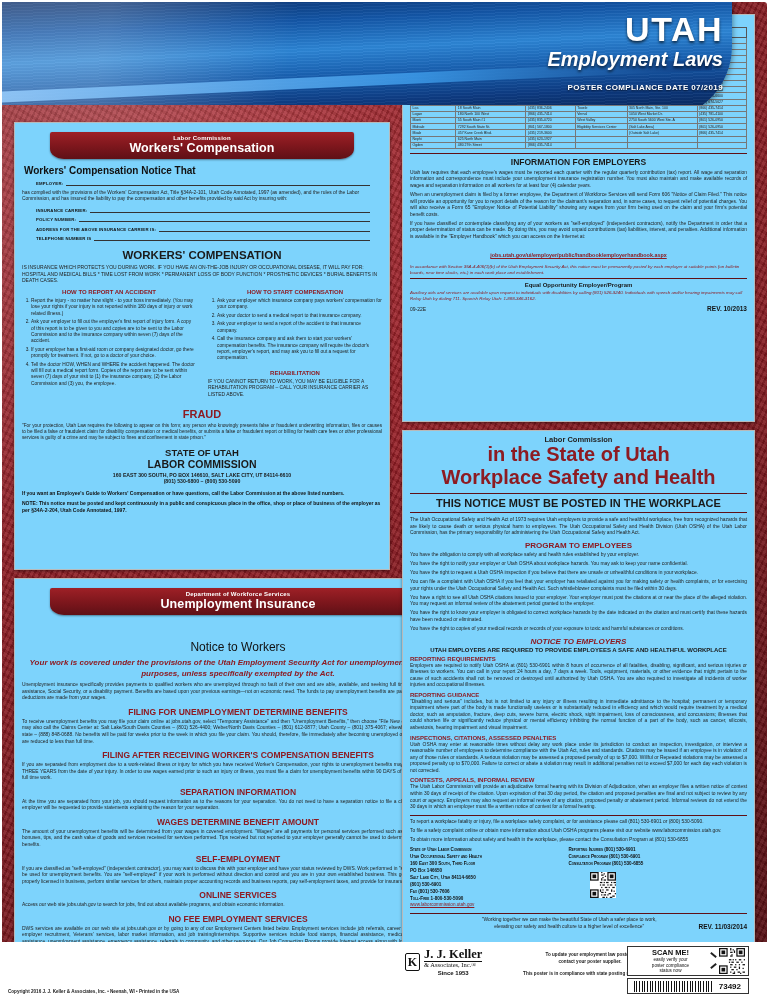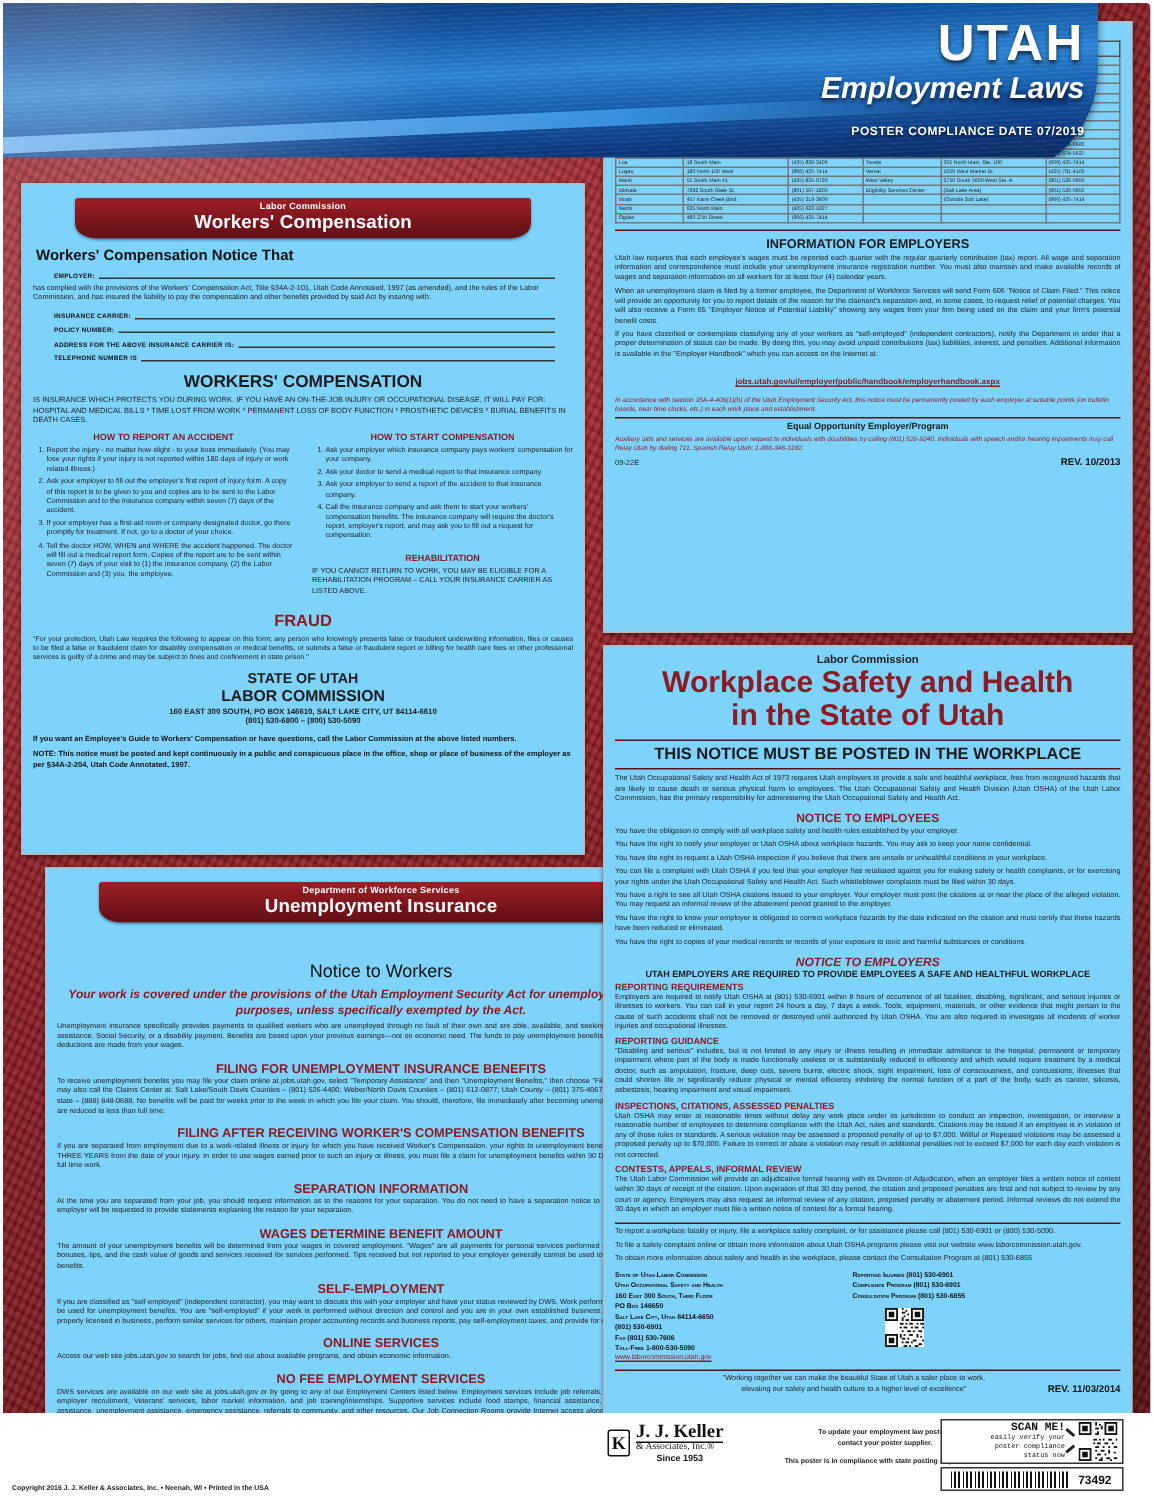--- a/index.html
+++ b/index.html
@@ -150,21 +150,21 @@
   .keller-txt { line-height:1.05; }
   .keller-name { font-size:12.5px; font-weight:bold; color:#111; font-family:"Liberation Serif", serif; border-bottom:1px solid #111; }
   .keller-assoc { font-size:6.5px; color:#111; font-family:"Liberation Serif", serif; }
   .keller-since { font-size:6px; font-weight:bold; color:#111; text-align:center; margin-top:1px;}
   .footnote { position:absolute; left:515px; top:10px; width:150px; text-align:center; }
   .footnote div { font-size:4.6px; font-weight:bold; color:#222; line-height:1.45; }
   .scanbox {
     position:absolute; right:20px; top:4px; width:122px; height:30px;
     border:1px solid #333; display:flex; align-items:center; background:#fff;
   }
-  .scan-left { flex:1; text-align:right; padding-left:3px;font-family:Liberation Mono, monospace;}
+  .scan-left { flex:1; text-align:center; padding-left:3px;}
   .scan-title { font-size:7.5px; font-weight:bold; color:#111; }
   .scan-sub { font-size:4.6px; color:#111; line-height:1.25; }
   .chevron { width:9px; height:26px; position:relative; }
   .chevron::before,.chevron::after{
     content:""; position:absolute; left:0; width:7px; height:2px; background:#222;
   }
   .chevron::before{ top:6px; transform:rotate(40deg);}
   .chevron::after{ top:17px; transform:rotate(-40deg);}
   .qr { width:26px; height:26px; margin-right:3px; }
   .barcodebox{
@@ -271,37 +271,37 @@
       <div class="blk-h" style="font-size:9.5px;margin-top:5px;">STATE OF UTAH</div>
       <div class="blk-h" style="font-size:10.5px;">LABOR COMMISSION</div>
       <div class="blk-h" style="font-size:5.2px;margin-top:2px;">160 EAST 300 SOUTH, PO BOX 146610, SALT LAKE CITY, UT 84114-6610</div>
       <div class="blk-h" style="font-size:5.2px;">(801) 530-6800 – (800) 530-5090</div>
 
       <div style="font-size:5px;font-weight:bold;color:#111;margin-top:6px;line-height:1.35;">If you want an Employee's Guide to Workers' Compensation or have questions, call the Labor Commission at the above listed numbers.</div>
       <div style="font-size:5px;font-weight:bold;color:#111;margin-top:4px;line-height:1.35;">NOTE: This notice must be posted and kept continuously in a public and conspicuous place in the office, shop or place of business of the employer as per §34A-2-204, Utah Code Annotated, 1997.</div>
     </div>
   </div>
 
-  <div class="panel" style="left:30px; top:578px; width:448px; height:390px;">
+  <div class="panel" style="left:14px; top:578px; width:448px; height:390px;">
     <div class="panel-inner">
       <div class="ribbon">
         <div class="agency">Department of Workforce Services</div>
         <div class="rname">Unemployment Insurance</div>
       </div>
 
       <div style="text-align:right;margin:2px 6px 0 0;">
         <span class="lnk" style="font-size:7px;">jobs.utah.gov</span>
       </div>
 
       <div style="font-size:12px;color:#111;text-align:center;margin:2px 0 4px;">Notice to Workers</div>
 
       <div class="red-h" style="font-size:8px;line-height:1.3;margin-bottom:3px;font-style:italic;">Your work is covered under the provisions of the Utah Employment Security Act for unemployment insurance purposes, unless specifically exempted by the Act.</div>
       <div class="p j">Unemployment insurance specifically provides payments to qualified workers who are unemployed through no fault of their own and are able, available, and seeking full time work. It is not public assistance, Social Security, or a disability payment. Benefits are based upon your previous earnings—not on economic need. The funds to pay unemployment benefits are paid by your employer. No deductions are made from your wages.</div>
 
-      <div class="red-h" style="font-size:8.5px;margin:5px 0 2px;">FILING FOR UNEMPLOYMENT INSURANCE BENEFITS</div>
+      <div class="red-h" style="font-size:8.5px;margin:5px 0 2px;">FILING FOR UNEMPLOYMENT DETERMINE BENEFITS</div>
       <div class="p j">To receive unemployment benefits you may file your claim online at jobs.utah.gov, select "Temporary Assistance" and then "Unemployment Benefits," then choose "File New or Reopen Claims." You may also call the Claims Center at: Salt Lake/South Davis Counties – (801) 526-4400; Weber/North Davis Counties – (801) 612-0877; Utah County – (801) 375-4067; elsewhere in Utah and out-of-state – (888) 848-0688. No benefits will be paid for weeks prior to the week in which you file your claim. You should, therefore, file immediately after becoming unemployed or when your work hours are reduced to less than full time.</div>
 
       <div class="red-h" style="font-size:8.5px;margin:5px 0 2px;">FILING AFTER RECEIVING WORKER'S COMPENSATION BENEFITS</div>
       <div class="p j">If you are separated from employment due to a work-related illness or injury for which you have received Worker's Compensation, your rights to unemployment benefits may be preserved for up to THREE YEARS from the date of your injury. In order to use wages earned prior to such an injury or illness, you must file a claim for unemployment benefits within 90 DAYS of your doctor's release to full time work.</div>
 
       <div class="red-h" style="font-size:8.5px;margin:5px 0 2px;">SEPARATION INFORMATION</div>
       <div class="p j">At the time you are separated from your job, you should request information as to the reasons for your separation. You do not need to have a separation notice to file a claim. Both you and your employer will be requested to provide statements explaining the reason for your separation.</div>
 
       <div class="red-h" style="font-size:8.5px;margin:5px 0 2px;text-align:center;">WAGES DETERMINE BENEFIT AMOUNT</div>
       <div class="p j">The amount of your unemployment benefits will be determined from your wages in covered employment. "Wages" are all payments for personal services performed such as salaries, commissions, bonuses, tips, and the cash value of goods and services received for services performed. Tips received but not reported to your employer generally cannot be used to determine your unemployment benefits.</div>
@@ -494,30 +494,30 @@
       <div style="display:flex;justify-content:space-between;align-items:flex-end;margin-top:3px;">
         <span style="font-size:5px;color:#222;">09-22E</span>
         <span class="rev">REV. 10/2013</span>
       </div>
     </div>
   </div>
 
   <div class="panel" style="left:402px; top:430px; width:353px; height:538px;">
     <div class="panel-inner" style="padding-top:4px;">
       <div style="text-align:center;font-size:7.5px;font-weight:bold;color:#222;">Labor Commission</div>
+      <div class="red-h" style="font-size:20px;line-height:1.08;">in the State of Utah</div>
       <div class="red-h" style="font-size:20px;line-height:1.08;margin-top:1px;">Workplace Safety and Health</div>
-      <div class="red-h" style="font-size:20px;line-height:1.08;">in the State of Utah</div>
 
       <hr class="hr-dark" style="margin:5px 0 3px;">
       <div class="blk-h" style="font-size:11px;">THIS NOTICE MUST BE POSTED IN THE WORKPLACE</div>
       <hr class="hr-dark" style="margin:3px 0 4px;">
 
       <div class="p j">The Utah Occupational Safety and Health Act of 1973 requires Utah employers to provide a safe and healthful workplace, free from recognized hazards that are likely to cause death or serious physical harm to employees. The Utah Occupational Safety and Health Division (Utah OSHA) of the Utah Labor Commission, has the primary responsibility for administering the Utah Occupational Safety and Health Act.</div>
 
-      <div class="red-h" style="font-size:8px;margin:4px 0 2px;">NOTICE TO EMPLOYEES</div>
+      <div class="red-h" style="font-size:8px;margin:4px 0 2px;">PROGRAM TO EMPLOYEES</div>
       <div class="p j">You have the obligation to comply with all workplace safety and health rules established by your employer.</div>
       <div class="p j">You have the right to notify your employer or Utah OSHA about workplace hazards. You may ask to keep your name confidential.</div>
       <div class="p j">You have the right to request a Utah OSHA inspection if you believe that there are unsafe or unhealthful conditions in your workplace.</div>
       <div class="p j">You can file a complaint with Utah OSHA if you feel that your employer has retaliated against you for making safety or health complaints, or for exercising your rights under the Utah Occupational Safety and Health Act. Such whistleblower complaints must be filed within 30 days.</div>
       <div class="p j">You have a right to see all Utah OSHA citations issued to your employer. Your employer must post the citations at or near the place of the alleged violation. You may request an informal review of the abatement period granted to the employer.</div>
       <div class="p j">You have the right to know your employer is obligated to correct workplace hazards by the date indicated on the citation and must certify that these hazards have been reduced or eliminated.</div>
       <div class="p j">You have the right to copies of your medical records or records of your exposure to toxic and harmful substances or conditions.</div>
 
       <div class="red-h" style="font-size:8px;margin:4px 0 1px;font-style:italic;">NOTICE TO EMPLOYERS</div>
       <div class="blk-h" style="font-size:6px;margin-bottom:3px;">UTAH EMPLOYERS ARE REQUIRED TO PROVIDE EMPLOYEES A SAFE AND HEALTHFUL WORKPLACE</div>

